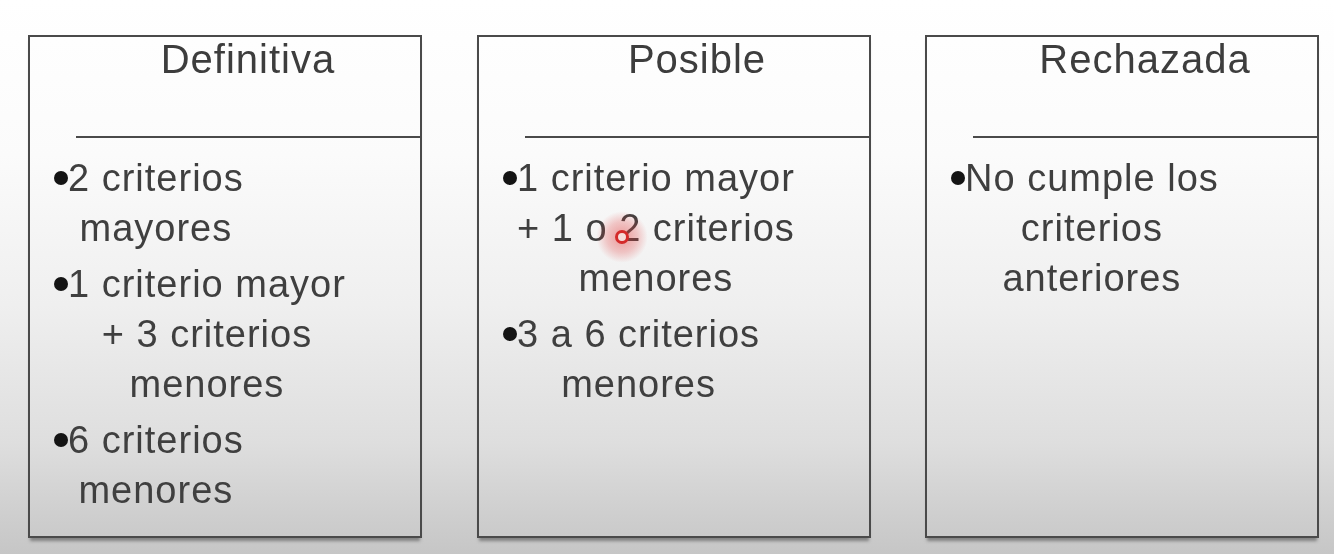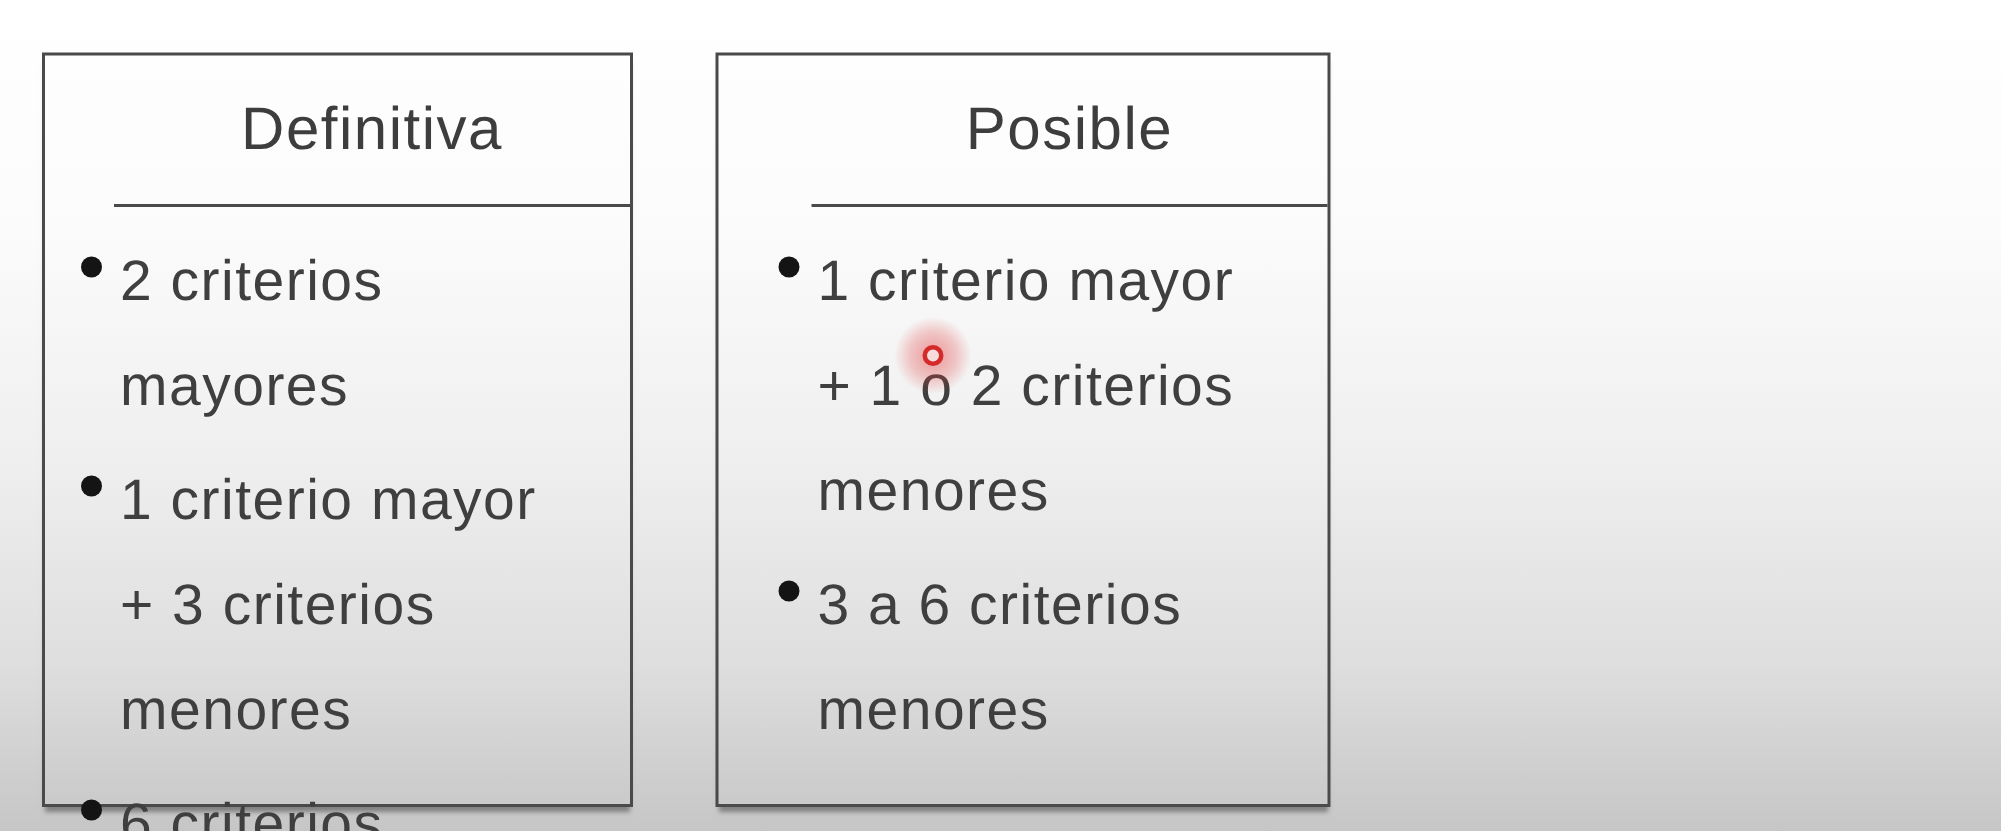--- a/index.html
+++ b/index.html
@@ -25,28 +25,28 @@
     position: absolute;
     top: 35px;
     width: 390px;
     height: 499px;
     border: 2px solid var(--card_border, #4a4a4a);
     box-shadow: 0 5px 3px -2px rgba(70, 70, 70, 0.55);
     background: transparent;
     box-sizing: content-box;
   }
   .card-0 { left: 28px; }
-  .card-1 { left: 477px; padding-left: 16px; }
+  .card-1 { left: 477px; }
   .card-2 { left: 925px; }
 
   .card-header {
     height: 99px;
     border-bottom: 2px solid var(--card_border, #4a4a4a);
     display: flex;
-    align-items: center;
+    align-items: flex-start;
     justify-content: center;
     margin-left: 46px;
   }
   .card-title {
     font-size: 40px;
     letter-spacing: 1px;
     color: var(--title_text, #3d3d3d);
   }
 
   .card-body {
@@ -59,26 +59,27 @@
   }
   .bullet {
     flex: 0 0 14px;
     width: 14px;
     height: 14px;
     margin-top: 18px;
     border-radius: 50%;
     background: var(--bullet, #141414);
   }
   .item-text {
-    margin-left: 12px;
+    margin-left: 0;
     font-size: 38px;
-    line-height: 70px;
+    line-height: 50px;
     letter-spacing: 1px;
     color: var(--body_text, #3f3f3f);
     white-space: pre-line;
+    text-align: center;
   }
 
   
   .laser {
     position: absolute;
     left: 622px;
     top: 237px;
     width: 0;
     height: 0;
   }
@@ -146,19 +147,32 @@
 menores</span>
       </div>
       <div class="item">
         <span class="bullet"></span>
         <span class="item-text">3 a 6 criterios
 menores</span>
       </div>
     </div>
   </div>
 
+  <div class="card card-2">
+    <div class="card-header">
+      <span class="card-title">Rechazada</span>
+    </div>
+    <div class="card-body">
+      <div class="item">
+        <span class="bullet"></span>
+        <span class="item-text">No cumple los
+criterios
+anteriores</span>
+      </div>
+    </div>
+  </div>
 
   <div class="laser">
     <div class="laser-glow"></div>
     <div class="laser-dot"></div>
   </div>
 
 </div>
 
 </body></html>

